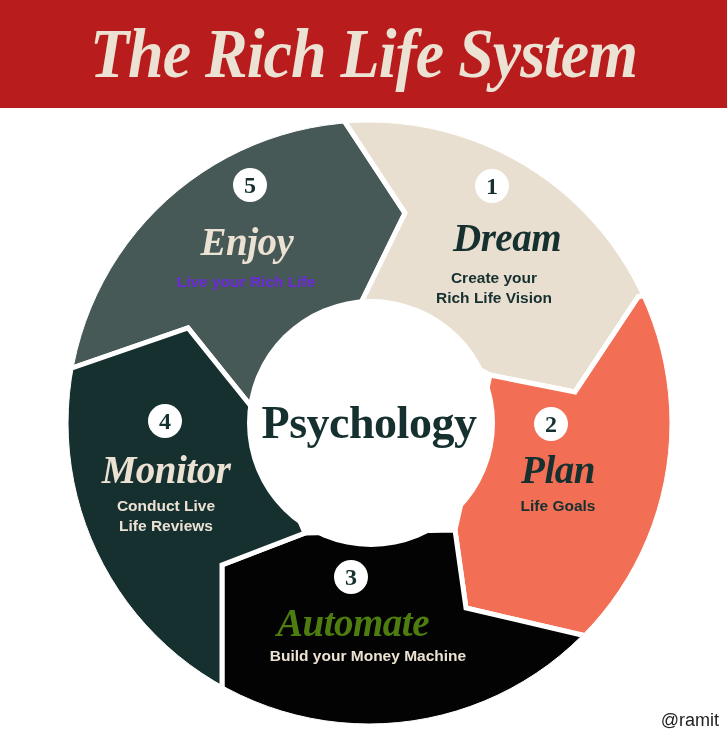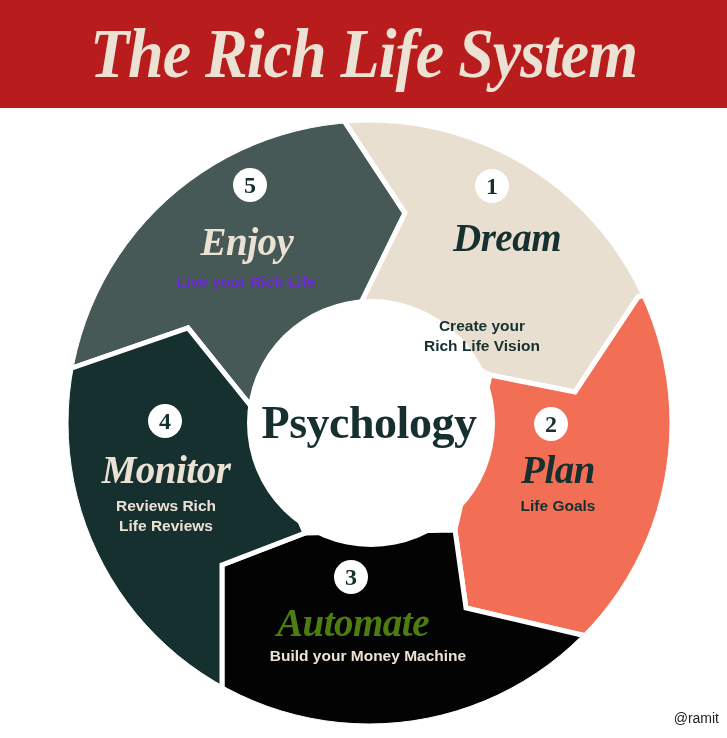--- a/index.html
+++ b/index.html
@@ -4,21 +4,21 @@
 <style>
   html, body { margin: 0; padding: 0; background: #ffffff; }
   body { width: 727px; height: 738px; position: relative; overflow: hidden; font-family: "Liberation Sans", sans-serif; }
   .header { position: absolute; left: 0; top: 0; width: 727px; height: 108px; background: #b91c1c; display: flex; align-items: center; justify-content: center; }
   .title { color: #ece2d4; font-family: "Liberation Serif", "DejaVu Serif", serif; font-style: italic; font-weight: bold; font-size: 64px; letter-spacing: -1px; transform: scaleY(1.1); white-space: nowrap; }
   .diagram { position: absolute; left: 0; top: 0; width: 727px; height: 738px; }
   .badge { position: absolute; width: 34px; height: 34px; border-radius: 50%; background: #ffffff; color: #163030; transform: translate(-50%, -50%); display: flex; align-items: center; justify-content: center; font-family: "Liberation Serif", "DejaVu Serif", serif; font-weight: bold; font-size: 24px; }
   .name { position: absolute; transform: translate(-50%, -50%); font-family: "Liberation Serif", "DejaVu Serif", serif; font-weight: bold; font-size: 39px; white-space: nowrap; letter-spacing: -0.5px; font-style: italic; }
   .sub { position: absolute; transform: translateX(-50%); font-family: "Liberation Sans", sans-serif; font-weight: bold; font-size: 15.5px; line-height: 20px; text-align: center; white-space: nowrap; }
   .center-text { position: absolute; left: 369px; top: 422px; transform: translate(-50%, -50%); font-family: "Liberation Serif", "DejaVu Serif", serif; font-weight: bold; font-size: 46px; color: #163030; letter-spacing: -0.5px; white-space: nowrap; }
-  .credit { position: absolute; right: 8px; top: 710px; font-family: "Liberation Sans", sans-serif; font-size: 14px; color: #222; }
+  .credit { position: absolute; right: 8px; top: 710px; font-family: "Liberation Sans", sans-serif; font-size: 18px; color: #222; }
 </style>
 </head>
 <body>
 
 <div class="header">
   <div class="title">The Rich Life System</div>
 </div>
 
 <svg class="diagram" width="727" height="738" viewBox="0 0 727 738">
   <defs>
@@ -39,41 +39,41 @@
     <polygon points="72,368 188,328 250,405 305,533 222,565 222,760 -10,760 -10,380" fill="#163030" stroke="#ffffff" stroke-width="5" stroke-linejoin="miter"></polygon>
   </g>
   <circle cx="369" cy="423" r="301" fill="none" stroke="#ffffff" stroke-width="1"></circle>
   <circle cx="371" cy="423" r="124" fill="#ffffff"></circle>
 </svg>
 
 <div class="center-text">Psychology</div>
 
 <div class="badge" style="left:492px; top:186px;">1</div>
 <div class="name" style="left:507px; top:237px; color:#163030;">Dream</div>
-<div class="sub" style="left:482px; top:268px; color:#163030;margin-top:48px;">
+<div class="sub" style="left:494px; top:268px; color:#163030;">
   <div>Create your</div>
   <div>Rich Life Vision</div>
 </div>
 
 <div class="badge" style="left:551px; top:424px;">2</div>
 <div class="name" style="left:558px; top:469px; color:#163030;">Plan</div>
 <div class="sub" style="left:558px; top:496px; color:#163030;">
   <div>Life Goals</div>
 </div>
 
 <div class="badge" style="left:351px; top:577px;">3</div>
 <div class="name" style="left:353px; top:622px; color:#4d7c0f;">Automate</div>
 <div class="sub" style="left:368px; top:646px; color:#ece2d4;">
   <div>Build your Money Machine</div>
 </div>
 
 <div class="badge" style="left:165px; top:421px;">4</div>
 <div class="name" style="left:166px; top:469px; color:#ece2d4;">Monitor</div>
 <div class="sub" style="left:166px; top:496px; color:#ece2d4;">
-  <div>Reviews Rich</div>
+  <div>Conduct Live</div>
   <div>Life Reviews</div>
 </div>
 
 <div class="badge" style="left:250px; top:185px;">5</div>
 <div class="name" style="left:247px; top:241px; color:#ece2d4;">Enjoy</div>
 <div class="sub" style="left:246px; top:272px; color:#6d28d9;">
   <div>Live your Rich Life</div>
 </div>
 
 <div class="credit">@ramit</div>

